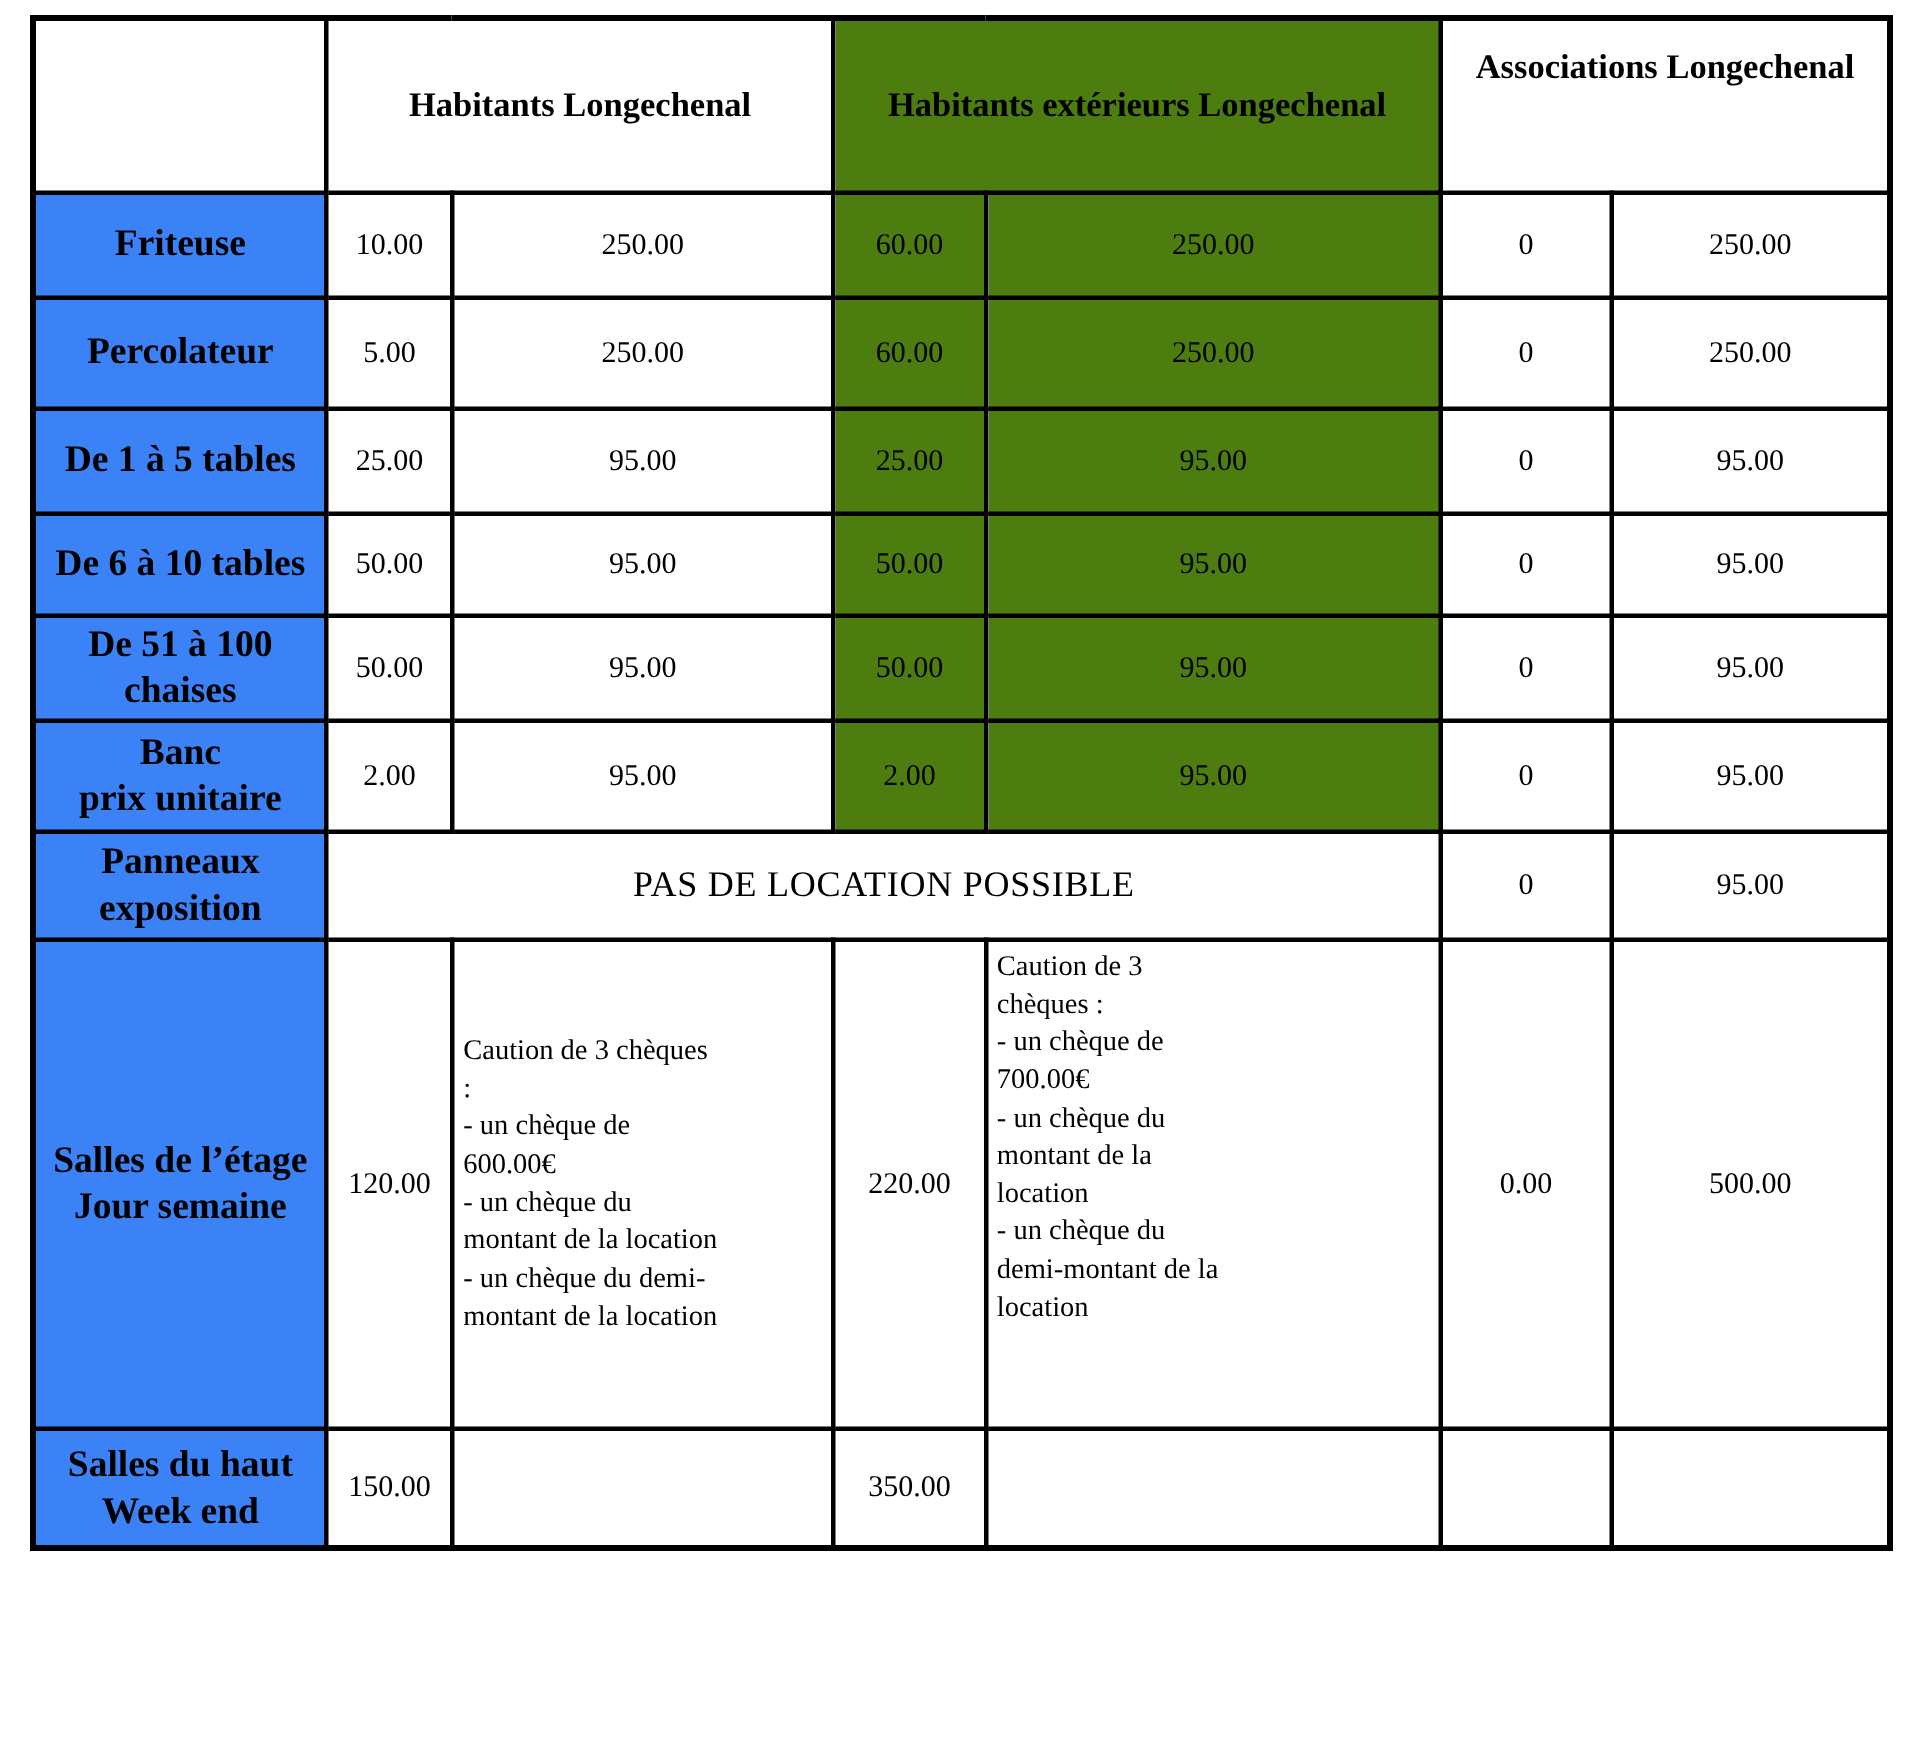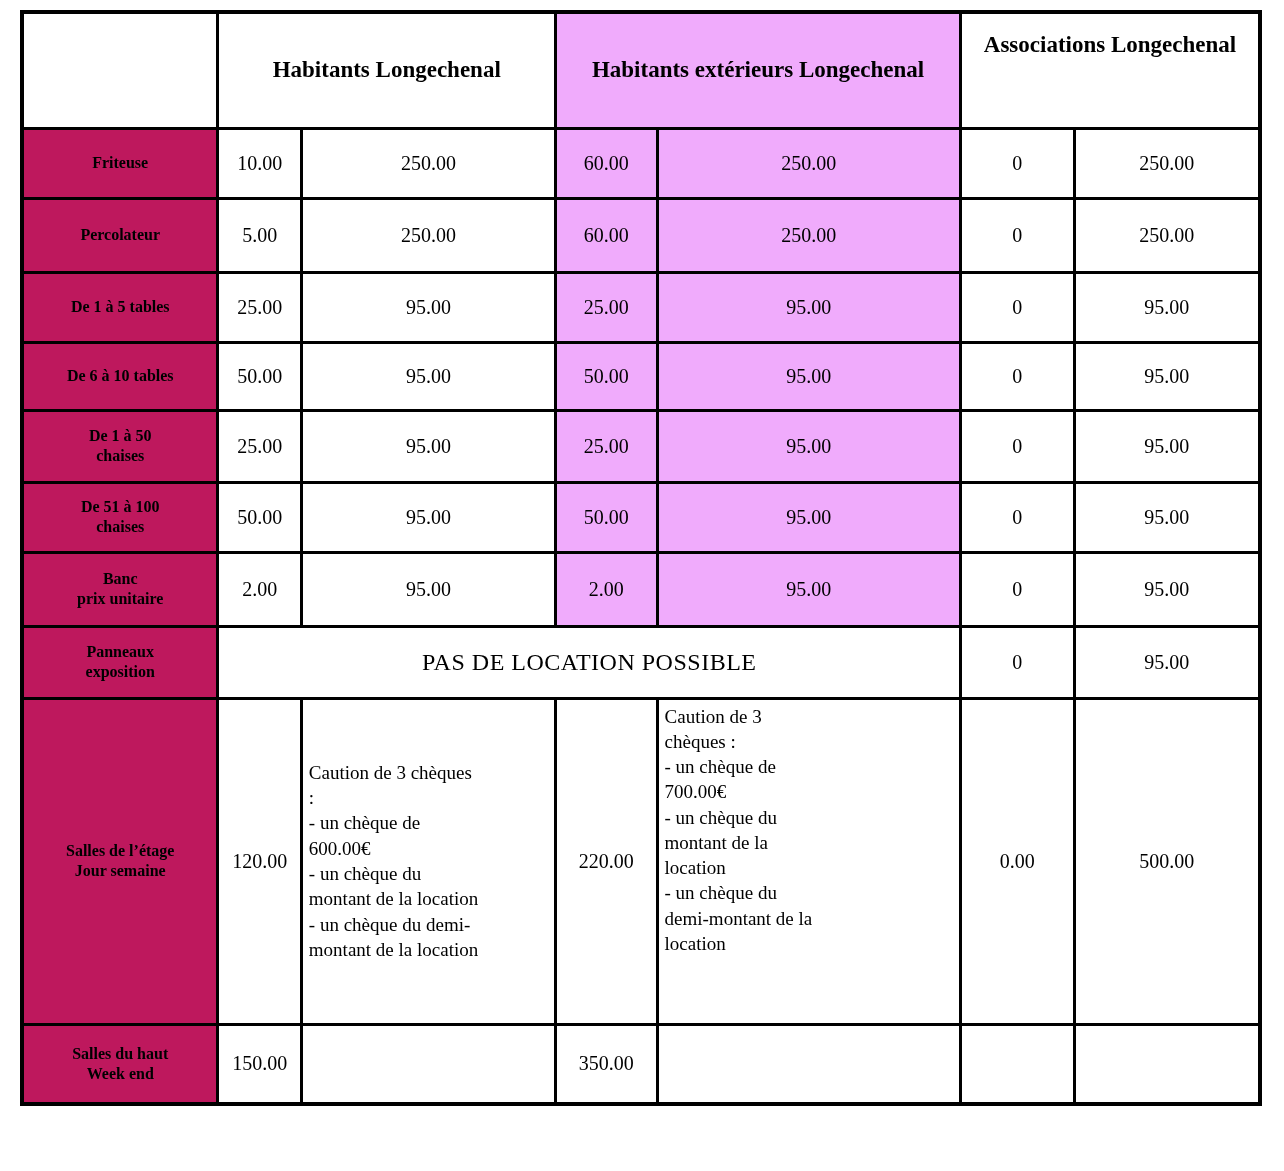--- a/index.html
+++ b/index.html
@@ -19,39 +19,39 @@
     margin: 10px 0 0 20px;
     border: 4px solid #000;
   }
   td {
     border: 3px solid #000;
     text-align: center;
     vertical-align: middle;
     padding: 2px 4px;
     overflow: hidden;
   }
-  .gray { background: #f0abfc; }
+  .gray { background: #4d7c0f; }
   .h1 {
     font-weight: bold;
     font-size: 23px;
     line-height: 1.15;
   }
   .h1-top {
     vertical-align: top;
     padding-top: 18px;
     margin-left: 31px;
   }
   .h2 {
     font-weight: bold;
     font-size: 21px;
   }
   .rowlabel {
     font-weight: bold;
-    font-size: 16px;
-    background: #be185d;
+    font-size: 25px;
+    background: #3b82f6;
     white-space: pre-line;
     line-height: 1.25;
   }
   .num {
     font-size: 20px;
   }
   .notice {
     font-size: 24px;
     letter-spacing: 0.5px;
   }
@@ -120,30 +120,20 @@
   <tr style="height:68px">
     <td class="rowlabel">De 6 à 10 tables</td>
     <td class="num">50.00</td>
     <td class="num">95.00</td>
     <td class="num gray">50.00</td>
     <td class="num gray">95.00</td>
     <td class="num">0</td>
     <td class="num">95.00</td>
   </tr>
 
-  <tr style="height:72px">
-    <td class="rowlabel">De 1 à 50
-chaises</td>
-    <td class="num">25.00</td>
-    <td class="num">95.00</td>
-    <td class="num gray">25.00</td>
-    <td class="num gray">95.00</td>
-    <td class="num">0</td>
-    <td class="num">95.00</td>
-  </tr>
 
   <tr style="height:70px">
     <td class="rowlabel">De 51 à 100
 chaises</td>
     <td class="num">50.00</td>
     <td class="num">95.00</td>
     <td class="num gray">50.00</td>
     <td class="num gray">95.00</td>
     <td class="num">0</td>
     <td class="num">95.00</td>

